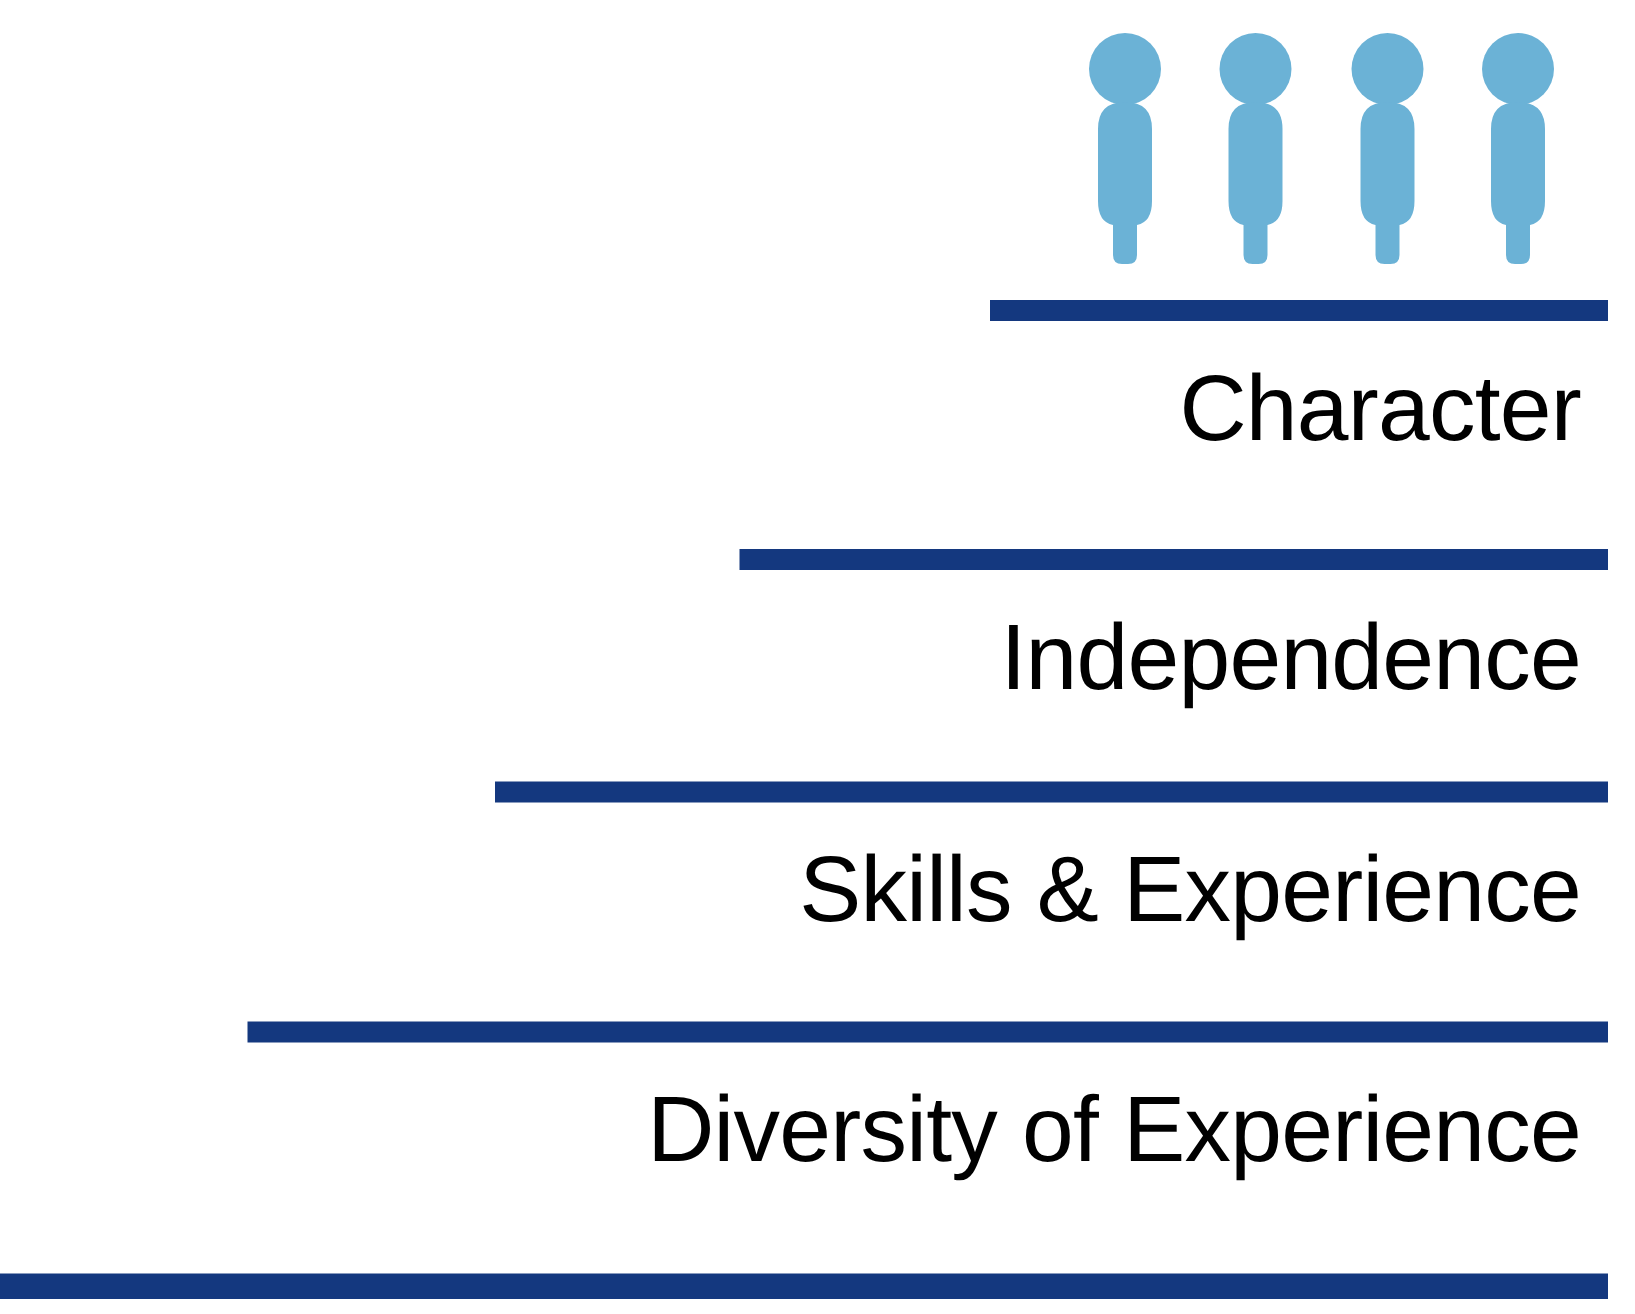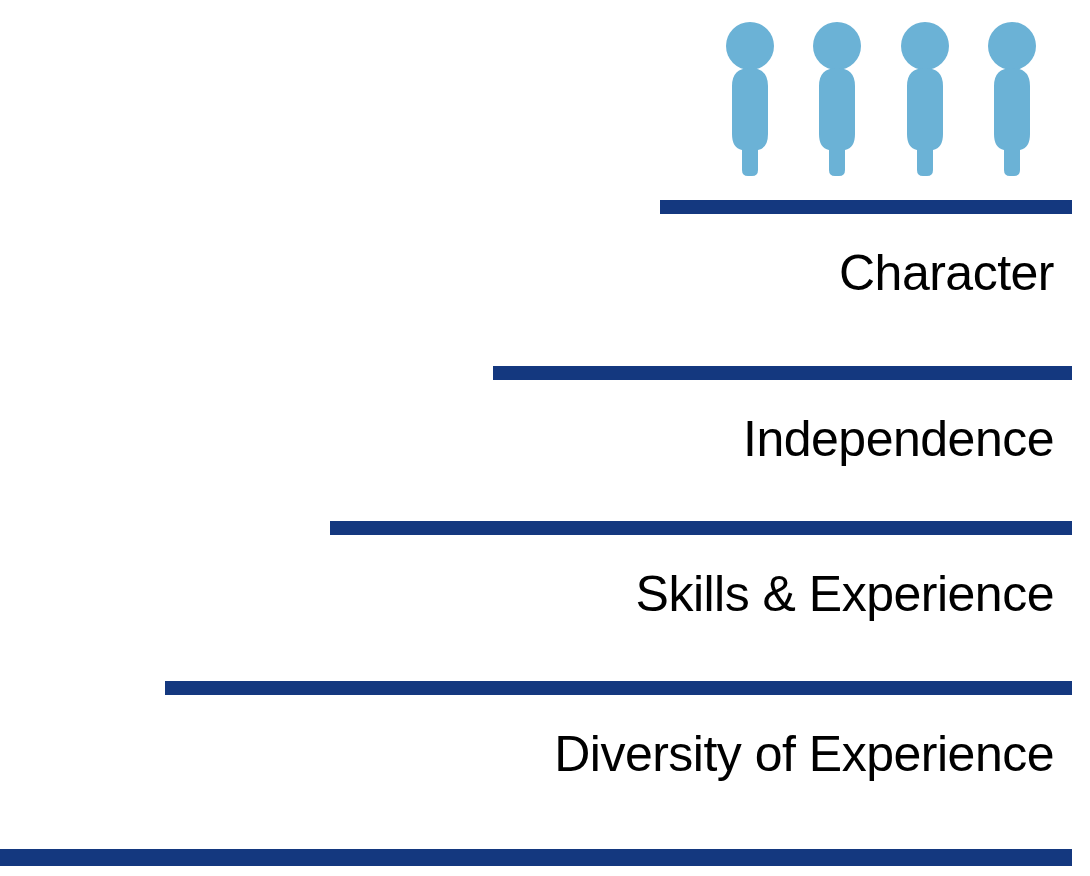--- a/index.html
+++ b/index.html
@@ -50,21 +50,21 @@
     background: #14387f;
   }
   .step-label {
     position: absolute;
     left: 0;
     width: 100%;
     text-align: right;
     color: #000000;
     font-family: "Liberation Sans", sans-serif;
     font-weight: 400;
-    font-size: 50px;
+    font-size: 62px;
     line-height: 86px;
     letter-spacing: -0.5px;
     white-space: nowrap;
     padding-right: 18px;
     box-sizing: border-box;
   }
 
   
   #step-1 { left: 660px;  top: 200px; width: 412px; }
   #step-2 { left: 493px;  top: 366px; width: 579px; }

